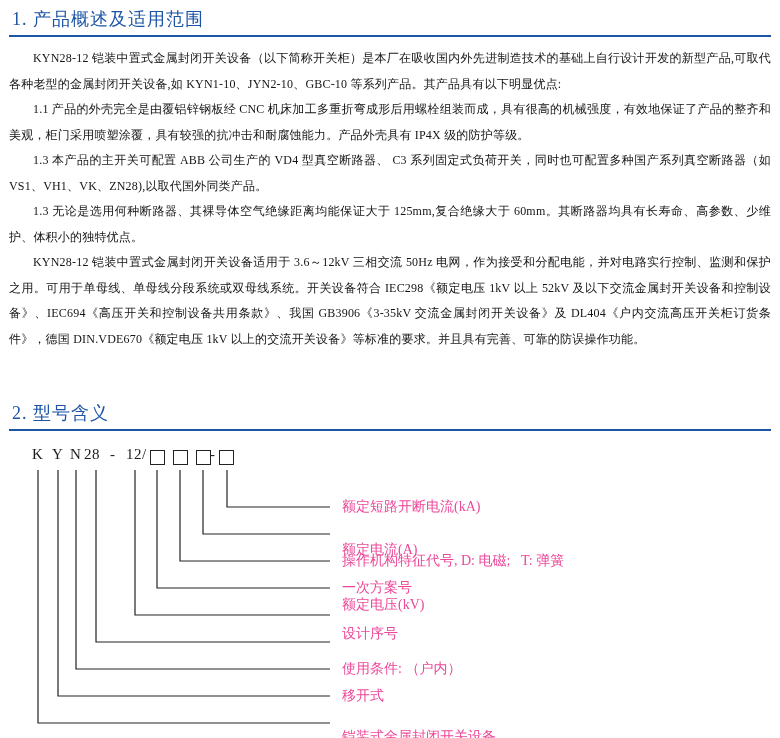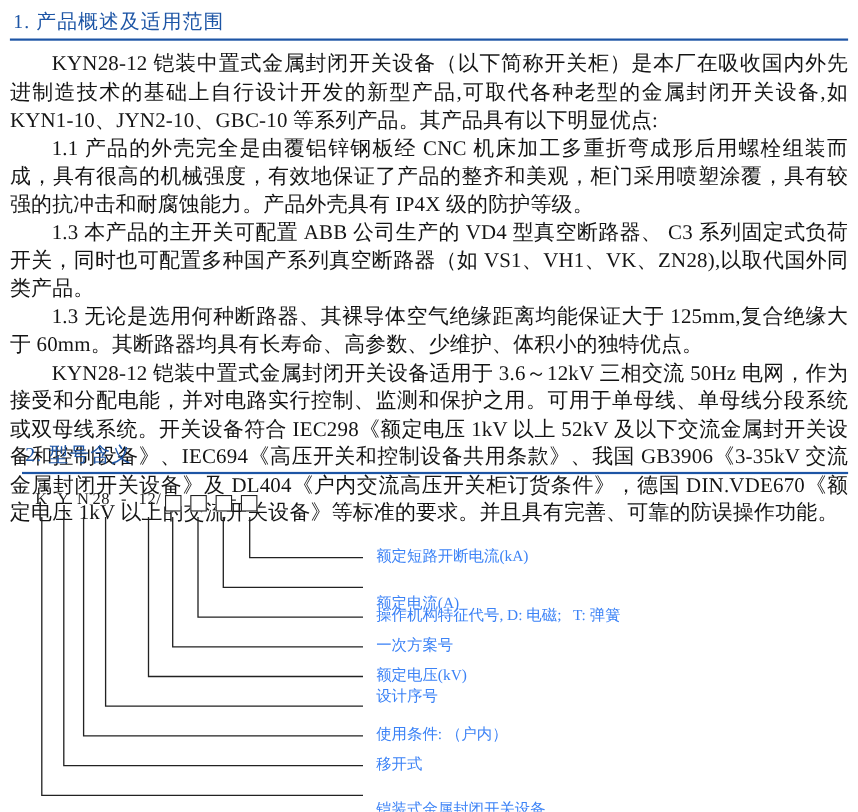--- a/index.html
+++ b/index.html
@@ -9,53 +9,53 @@
     position:relative;
   }
   .content { padding:5px 9px 0 9px; }
   .sec-head {
     color:#1d55a5; font-size:18px; font-weight:normal;
     padding:2px 0 3px 3px; letter-spacing:1px;
   }
   .rule { border:none; border-top:2px solid #1d55a5; margin:1px 0 9px 0; }
   .body-text { }
   .para {
-    margin:0; font-size:19px; line-height:25.5px;
+    margin:0; font-size:12px; line-height:25.5px;
     text-align:justify; text-indent:2em; letter-spacing:0.2px;
   }
   .sec2 { position:absolute; left:0; top:399px; width:780px; }
   .diagram { position:relative; width:780px; height:300px; }
   .lines-svg { position:absolute; left:0; top:0; }
   .mp { position:absolute; top:6px; font-size:15px; color:#1a1a1a; letter-spacing:0.5px; }
   .mbox {
     position:absolute; top:10px; width:13px; height:13px;
     border:1px solid #222; background:#fff;
   }
   .dlabel {
-    position:absolute; left:342px; font-size:14px; color:#3b82f6;
+    position:absolute; left:342px; font-size:14px; color:#ec4899;
     white-space:pre; line-height:18px;
   }
 </style>
 </head>
 <body>
 
 <div class="content">
   <div class="sec-head">1. 产品概述及适用范围</div>
   <hr class="rule">
   <div class="body-text">
     <p class="para">KYN28-12 铠装中置式金属封闭开关设备（以下简称开关柜）是本厂在吸收国内外先进制造技术的基础上自行设计开发的新型产品,可取代各种老型的金属封闭开关设备,如 KYN1-10、JYN2-10、GBC-10 等系列产品。其产品具有以下明显优点:</p>
     <p class="para">1.1 产品的外壳完全是由覆铝锌钢板经 CNC 机床加工多重折弯成形后用螺栓组装而成，具有很高的机械强度，有效地保证了产品的整齐和美观，柜门采用喷塑涂覆，具有较强的抗冲击和耐腐蚀能力。产品外壳具有 IP4X 级的防护等级。</p>
     <p class="para">1.3 本产品的主开关可配置 ABB 公司生产的 VD4 型真空断路器、 C3 系列固定式负荷开关，同时也可配置多种国产系列真空断路器（如 VS1、VH1、VK、ZN28),以取代国外同类产品。</p>
     <p class="para">1.3 无论是选用何种断路器、其裸导体空气绝缘距离均能保证大于 125mm,复合绝缘大于 60mm。其断路器均具有长寿命、高参数、少维护、体积小的独特优点。</p>
     <p class="para">KYN28-12 铠装中置式金属封闭开关设备适用于 3.6～12kV 三相交流 50Hz 电网，作为接受和分配电能，并对电路实行控制、监测和保护之用。可用于单母线、单母线分段系统或双母线系统。开关设备符合 IEC298《额定电压 1kV 以上 52kV 及以下交流金属封开关设备和控制设备》、IEC694《高压开关和控制设备共用条款》、我国 GB3906《3-35kV 交流金属封闭开关设备》及 DL404《户内交流高压开关柜订货条件》，德国 DIN.VDE670《额定电压 1kV 以上的交流开关设备》等标准的要求。并且具有完善、可靠的防误操作功能。</p>
   </div>
 </div>
 
 <div class="sec2">
-  <div class="content" style="padding-top:0;margin-left:11px;">
+  <div class="content" style="padding-top:0;">
     <div class="sec-head">2. 型号含义</div>
     <hr class="rule">
   </div>
 
   <div class="diagram">
     <svg class="lines-svg" width="780" height="300">
       <g stroke="#222" stroke-width="1.2" fill="none">
         <polyline points="227,30 227,67 330,67"></polyline>
         <polyline points="203,30 203,94 330,94"></polyline>
         <polyline points="180,30 180,121 330,121"></polyline>
@@ -79,19 +79,19 @@
       <span class="mbox" style="left:173px"></span>
       <span class="mbox" style="left:196px"></span>
       <span class="mp" style="left:210px">-</span>
       <span class="mbox" style="left:219px"></span>
     </div>
 
     <div class="dlabel" style="top:58px">额定短路开断电流(kA)</div>
     <div class="dlabel" style="top:101px">额定电流(A)</div>
     <div class="dlabel" style="top:112px">操作机构特征代号, D: 电磁;   T: 弹簧</div>
     <div class="dlabel" style="top:139px">一次方案号</div>
-    <div class="dlabel" style="top:166px">额定电压(kV)</div>
+    <div class="dlabel" style="top:156px">额定电压(kV)</div>
     <div class="dlabel" style="top:185px">设计序号</div>
     <div class="dlabel" style="top:220px">使用条件: （户内）</div>
     <div class="dlabel" style="top:247px">移开式</div>
     <div class="dlabel" style="top:288px">铠装式金属封闭开关设备</div>
   </div>
 </div>
 
 </body></html>

